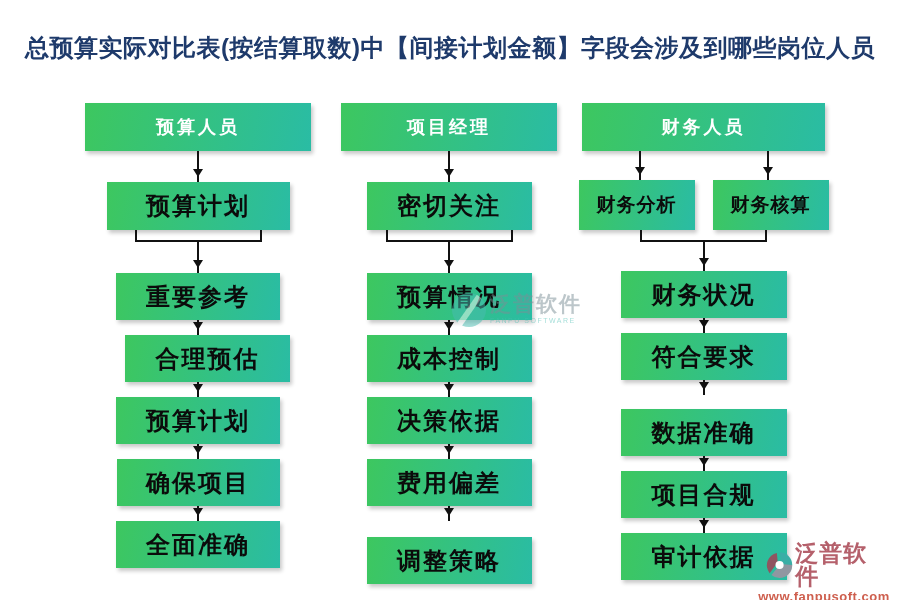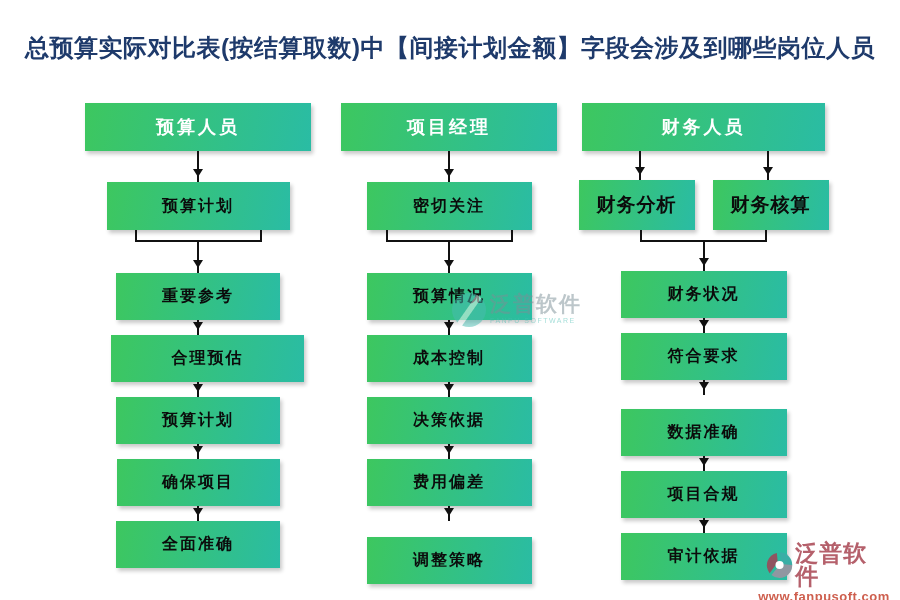--- a/index.html
+++ b/index.html
@@ -29,21 +29,21 @@
   }
   .col{
     position:absolute;top:103px;
     display:flex;flex-direction:column;align-items:center;
   }
   .box{
     display:flex;align-items:center;justify-content:center;
     background:linear-gradient(100deg,var(--gradient-start),var(--gradient-end));
     box-shadow:2px 3px 4px rgba(0,0,0,0.22);
     font-weight:bold;color:#0b0b0b;
-    font-size:16px;letter-spacing:2px;
+    font-size:24px;letter-spacing:2px;
     flex-shrink:0;
   }
   .box.header{
     width:100%;height:48px;
     color:#ffffff;font-size:18px;letter-spacing:3px;
   }
   .box.sub{height:48px;}
   .box.item{height:47px;}
   .arrow{
     position:relative;width:0;
@@ -97,21 +97,21 @@
   <div class="title">总预算实际对比表(按结算取数)中【间接计划金额】字段会涉及到哪些岗位人员</div>
 
   <section class="col" style="left:85px;width:226px;">
     <div class="box header">预算人员</div>
     <div class="arrow" style="height:31px;"></div>
     <div class="box sub" style="width:183px;">预算计划</div>
     <div class="merge"></div>
     <div class="arrow" style="height:31px;"></div>
     <div class="box item" style="width:164px;">重要参考</div>
     <div class="arrow" style="height:15px;"></div>
-    <div class="box item" style="width:193px;margin-left:19px;">合理预估</div>
+    <div class="box item" style="width:165px;margin-left:19px;">合理预估</div>
     <div class="arrow" style="height:15px;"></div>
     <div class="box item" style="width:164px;">预算计划</div>
     <div class="arrow" style="height:15px;"></div>
     <div class="box item" style="width:163px;">确保项目</div>
     <div class="arrow" style="height:15px;"></div>
     <div class="box item" style="width:164px;">全面准确</div>
   </section>
 
   <section class="col" style="left:341px;width:216px;">
     <div class="box header">项目经理</div>

